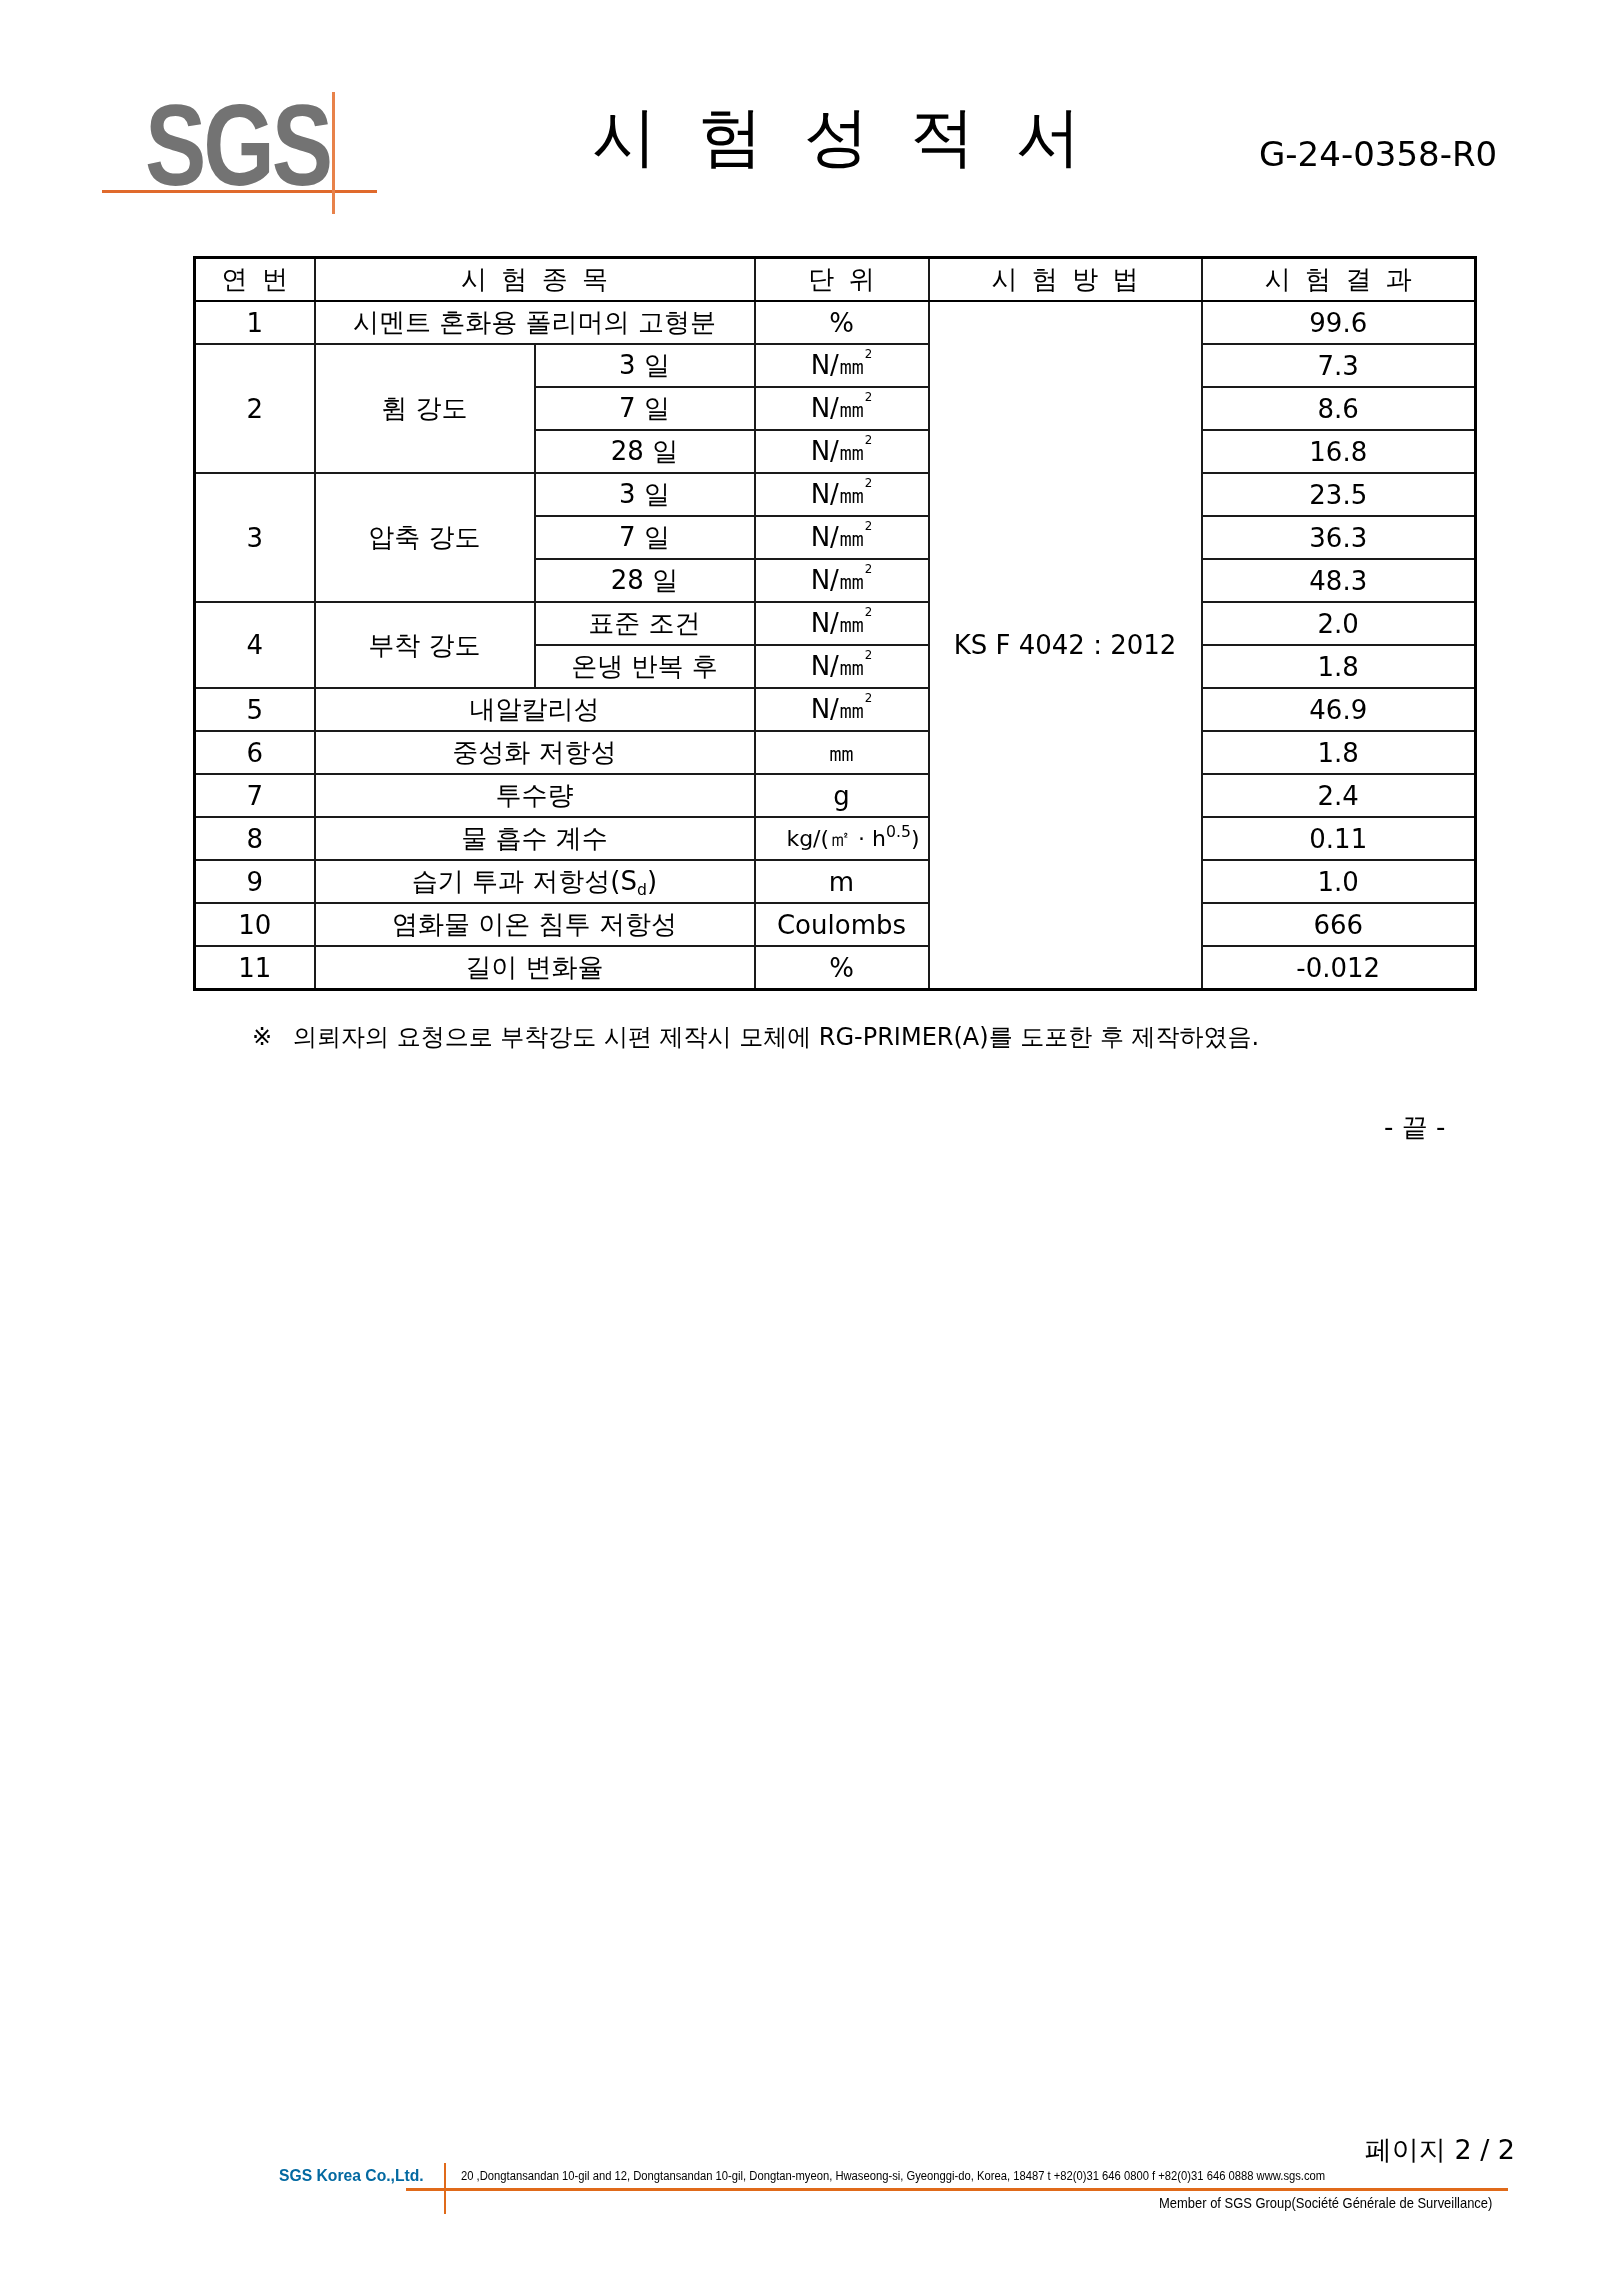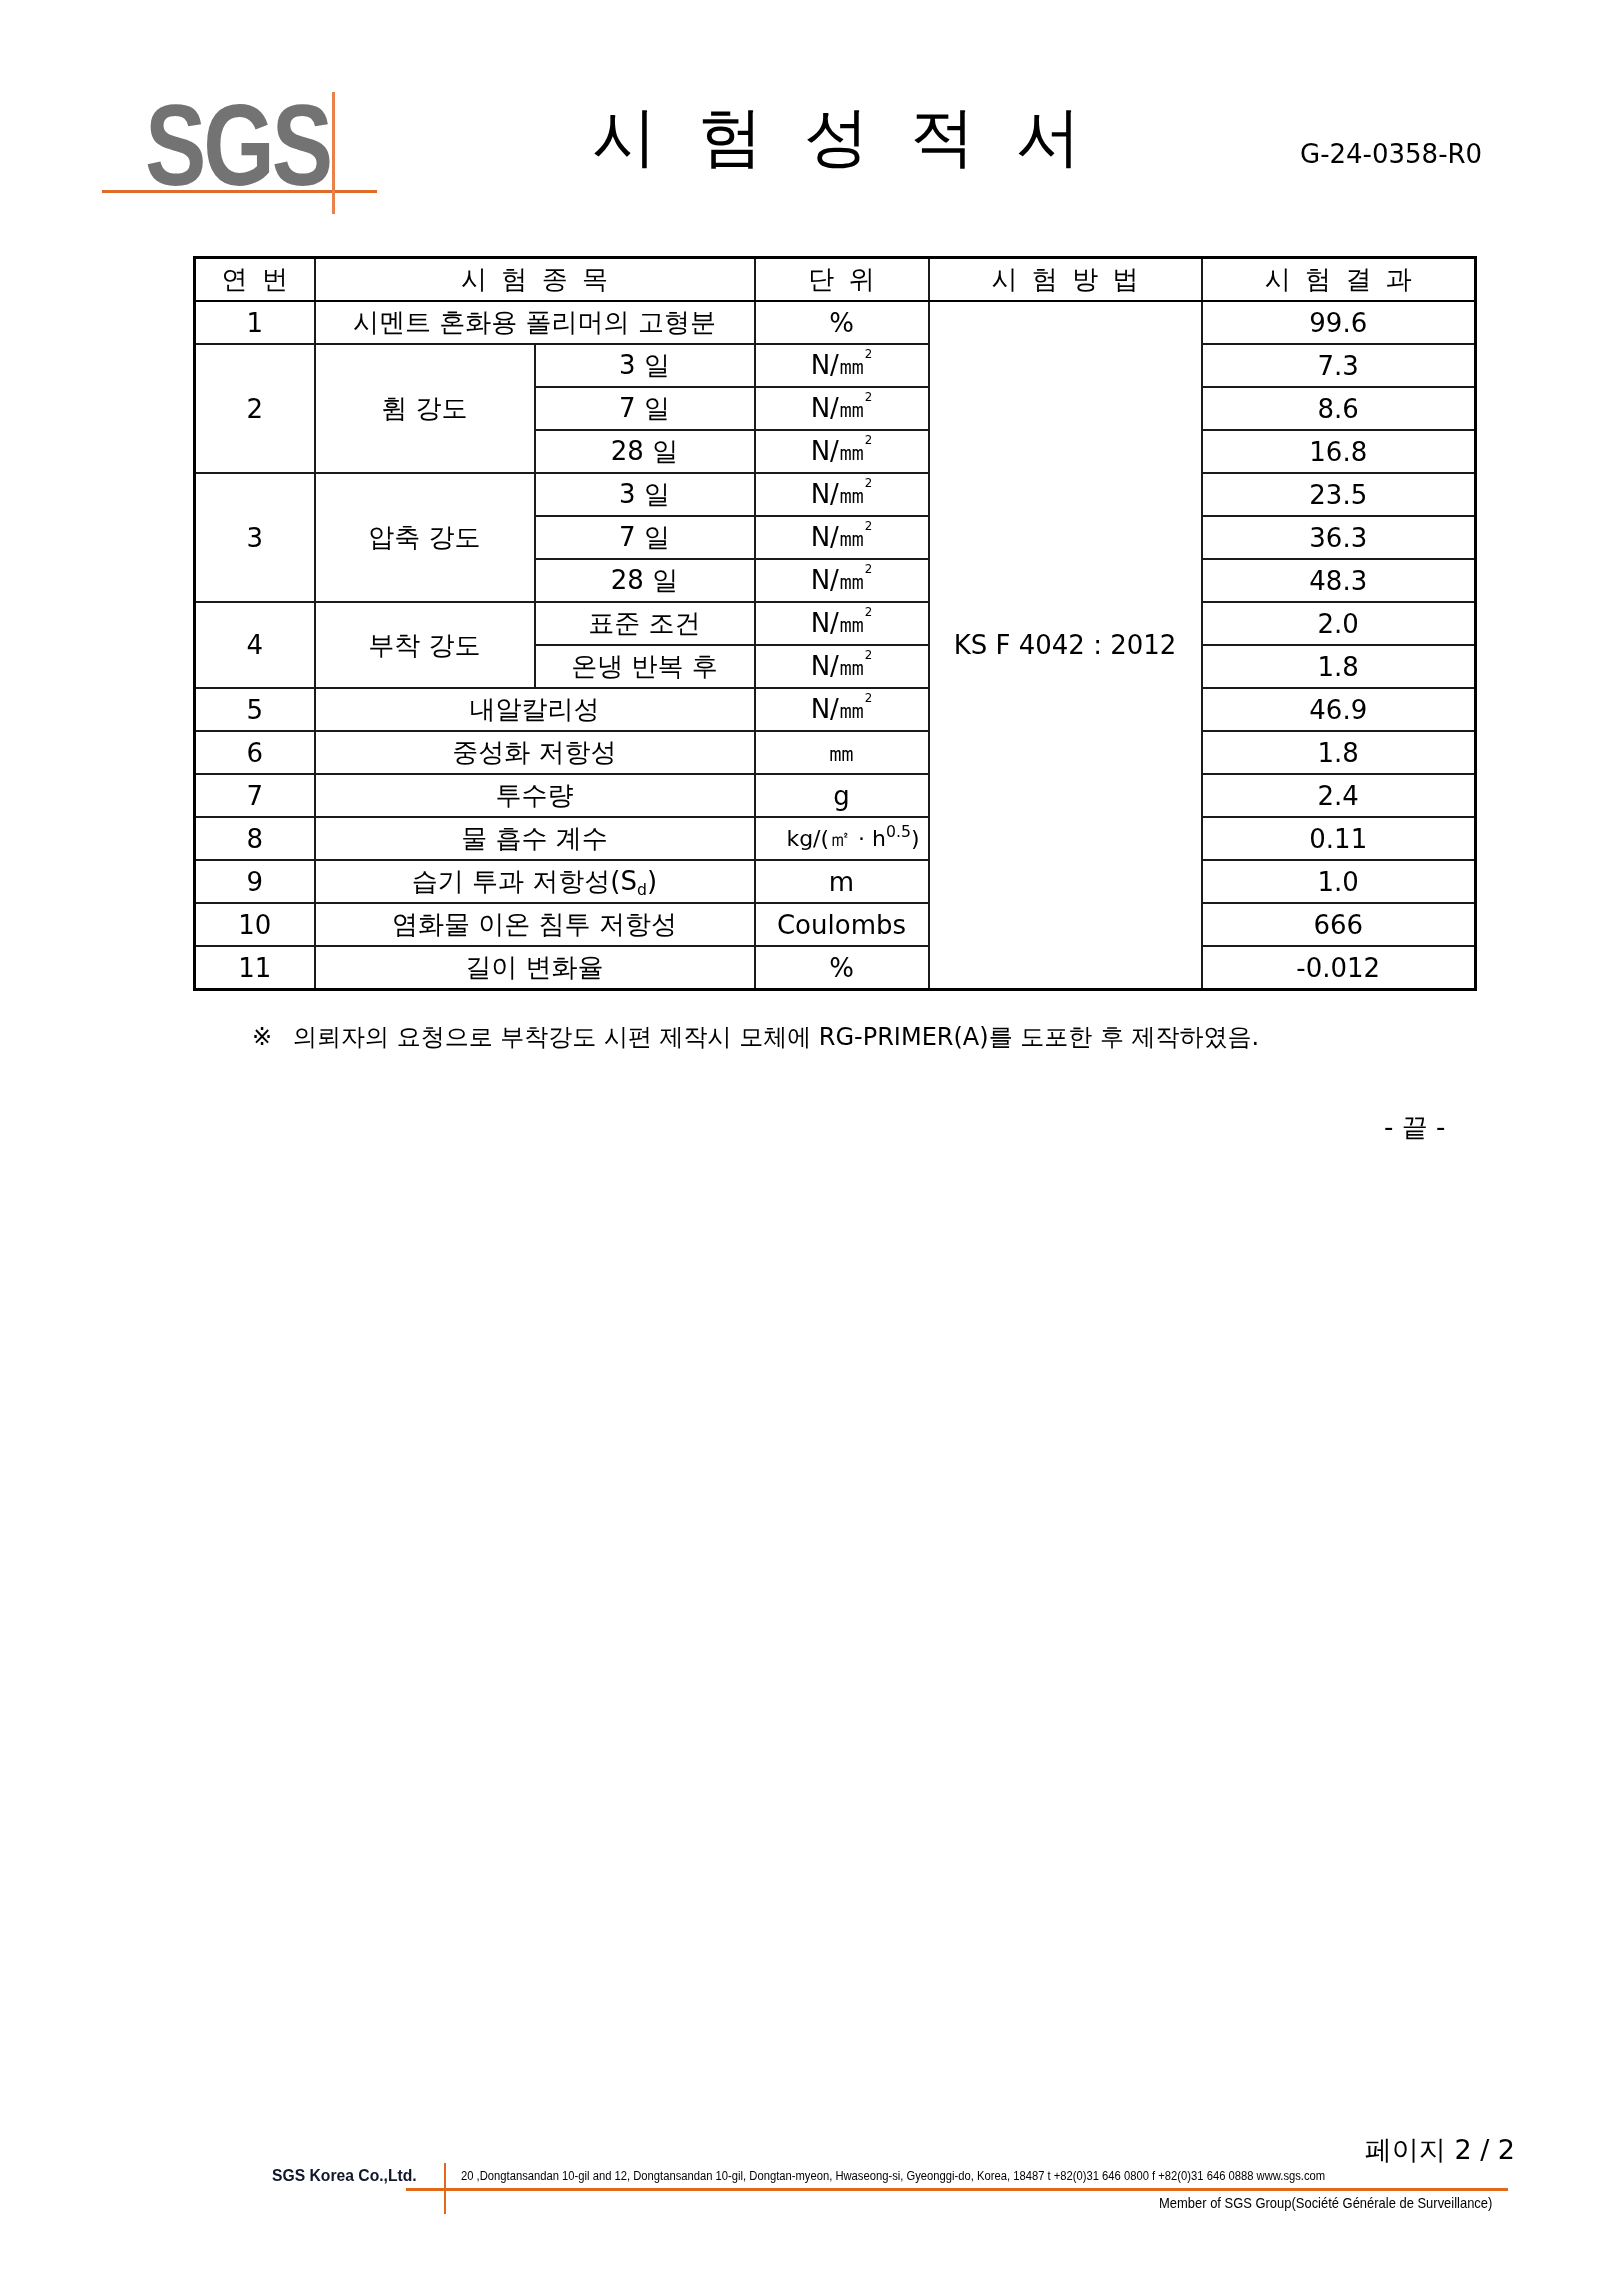--- a/index.html
+++ b/index.html
@@ -7,21 +7,21 @@
          font-family:"DejaVu Sans", "Liberation Sans", sans-serif; color:#000; }
 
   
   .logo-text { position:absolute; left:145px; top:96px; width:190px; height:98px;
                font-family:"Liberation Sans", sans-serif; font-weight:bold; font-size:115px;
                line-height:98px; color:#737373; letter-spacing:-3.9px; transform:scaleX(0.8); transform-origin:left top; }
   .logo-hline { position:absolute; left:102px; top:190px; width:275px; height:2.6px; background:#e06a2c; }
   .logo-vline { position:absolute; left:332px; top:92px; width:2.6px; height:122px; background:#e8824a; }
   .title { position:absolute; left:592px; top:98px; height:79px; font-size:65px; line-height:79px;
            letter-spacing:41px; white-space:nowrap; font-family:Liberation Serif, serif; }
-  .doc-no { position:absolute; left:1300px; top:139px; font-size:26px; line-height:31px;
+  .doc-no { position:absolute; left:1259px; top:139px; font-size:34px; line-height:31px;
             font-family:"DejaVu Sans", sans-serif; white-space:nowrap; }
 
   
   table.results { position:absolute; left:193px; top:256px; border-collapse:collapse;
                   border:3.9px solid #000; table-layout:fixed; width:1281px; }
   table.results td, table.results th { border:2px solid #1a1a1a; height:41px; padding:0;
                   text-align:center; vertical-align:middle; font-size:26px; font-weight:normal;
                   font-family:"DejaVu Sans", sans-serif; white-space:nowrap; }
   table.results th { letter-spacing:14.4px; font-size:26px; border-bottom:2.6px solid #000; }
   table.results th span { margin-right:-14.4px; }
@@ -31,22 +31,22 @@
   .method-cell { letter-spacing:0; }
 
   
   .notes { position:absolute; left:252px; top:1022px; font-size:24px; line-height:31px; }
   .note-line { white-space:nowrap; }
   .note-mark { display:inline-block; width:41px; }
   .end-mark { position:absolute; left:1384px; top:1112px; font-size:26px; line-height:31px; white-space:nowrap; }
 
   
   .page-no { position:absolute; right:108px; top:2137px; font-size:27px; line-height:26px; white-space:nowrap; }
-  .company { position:absolute; left:272px; top:2164px; font-family:"Liberation Sans", sans-serif;
-             font-weight:bold; font-size:15.7px; line-height:23.6px; color:#0f172a; white-space:nowrap; }
+  .company { position:absolute; left:279px; top:2164px; font-family:"Liberation Sans", sans-serif;
+             font-weight:bold; font-size:15.7px; line-height:23.6px; color:#0369a1; white-space:nowrap; }
   .address { position:absolute; left:461px; top:2165px; font-family:"Liberation Sans", sans-serif;
              font-size:13.7px; line-height:21px; white-space:nowrap; transform:scaleX(0.82); transform-origin:left top; }
   .foot-hline { position:absolute; left:406px; top:2188px; width:1102px; height:3.3px; background:#e06a1a; }
   .foot-vline { position:absolute; left:444px; top:2163px; width:2px; height:51px; background:#e06a1a; }
   .member { position:absolute; right:131px; top:2193px; font-family:"Liberation Sans", sans-serif;
             font-size:14.4px; line-height:21px; white-space:nowrap; transform:scaleX(0.9); transform-origin:right top; }
 </style>
 </head>
 <body>
 

